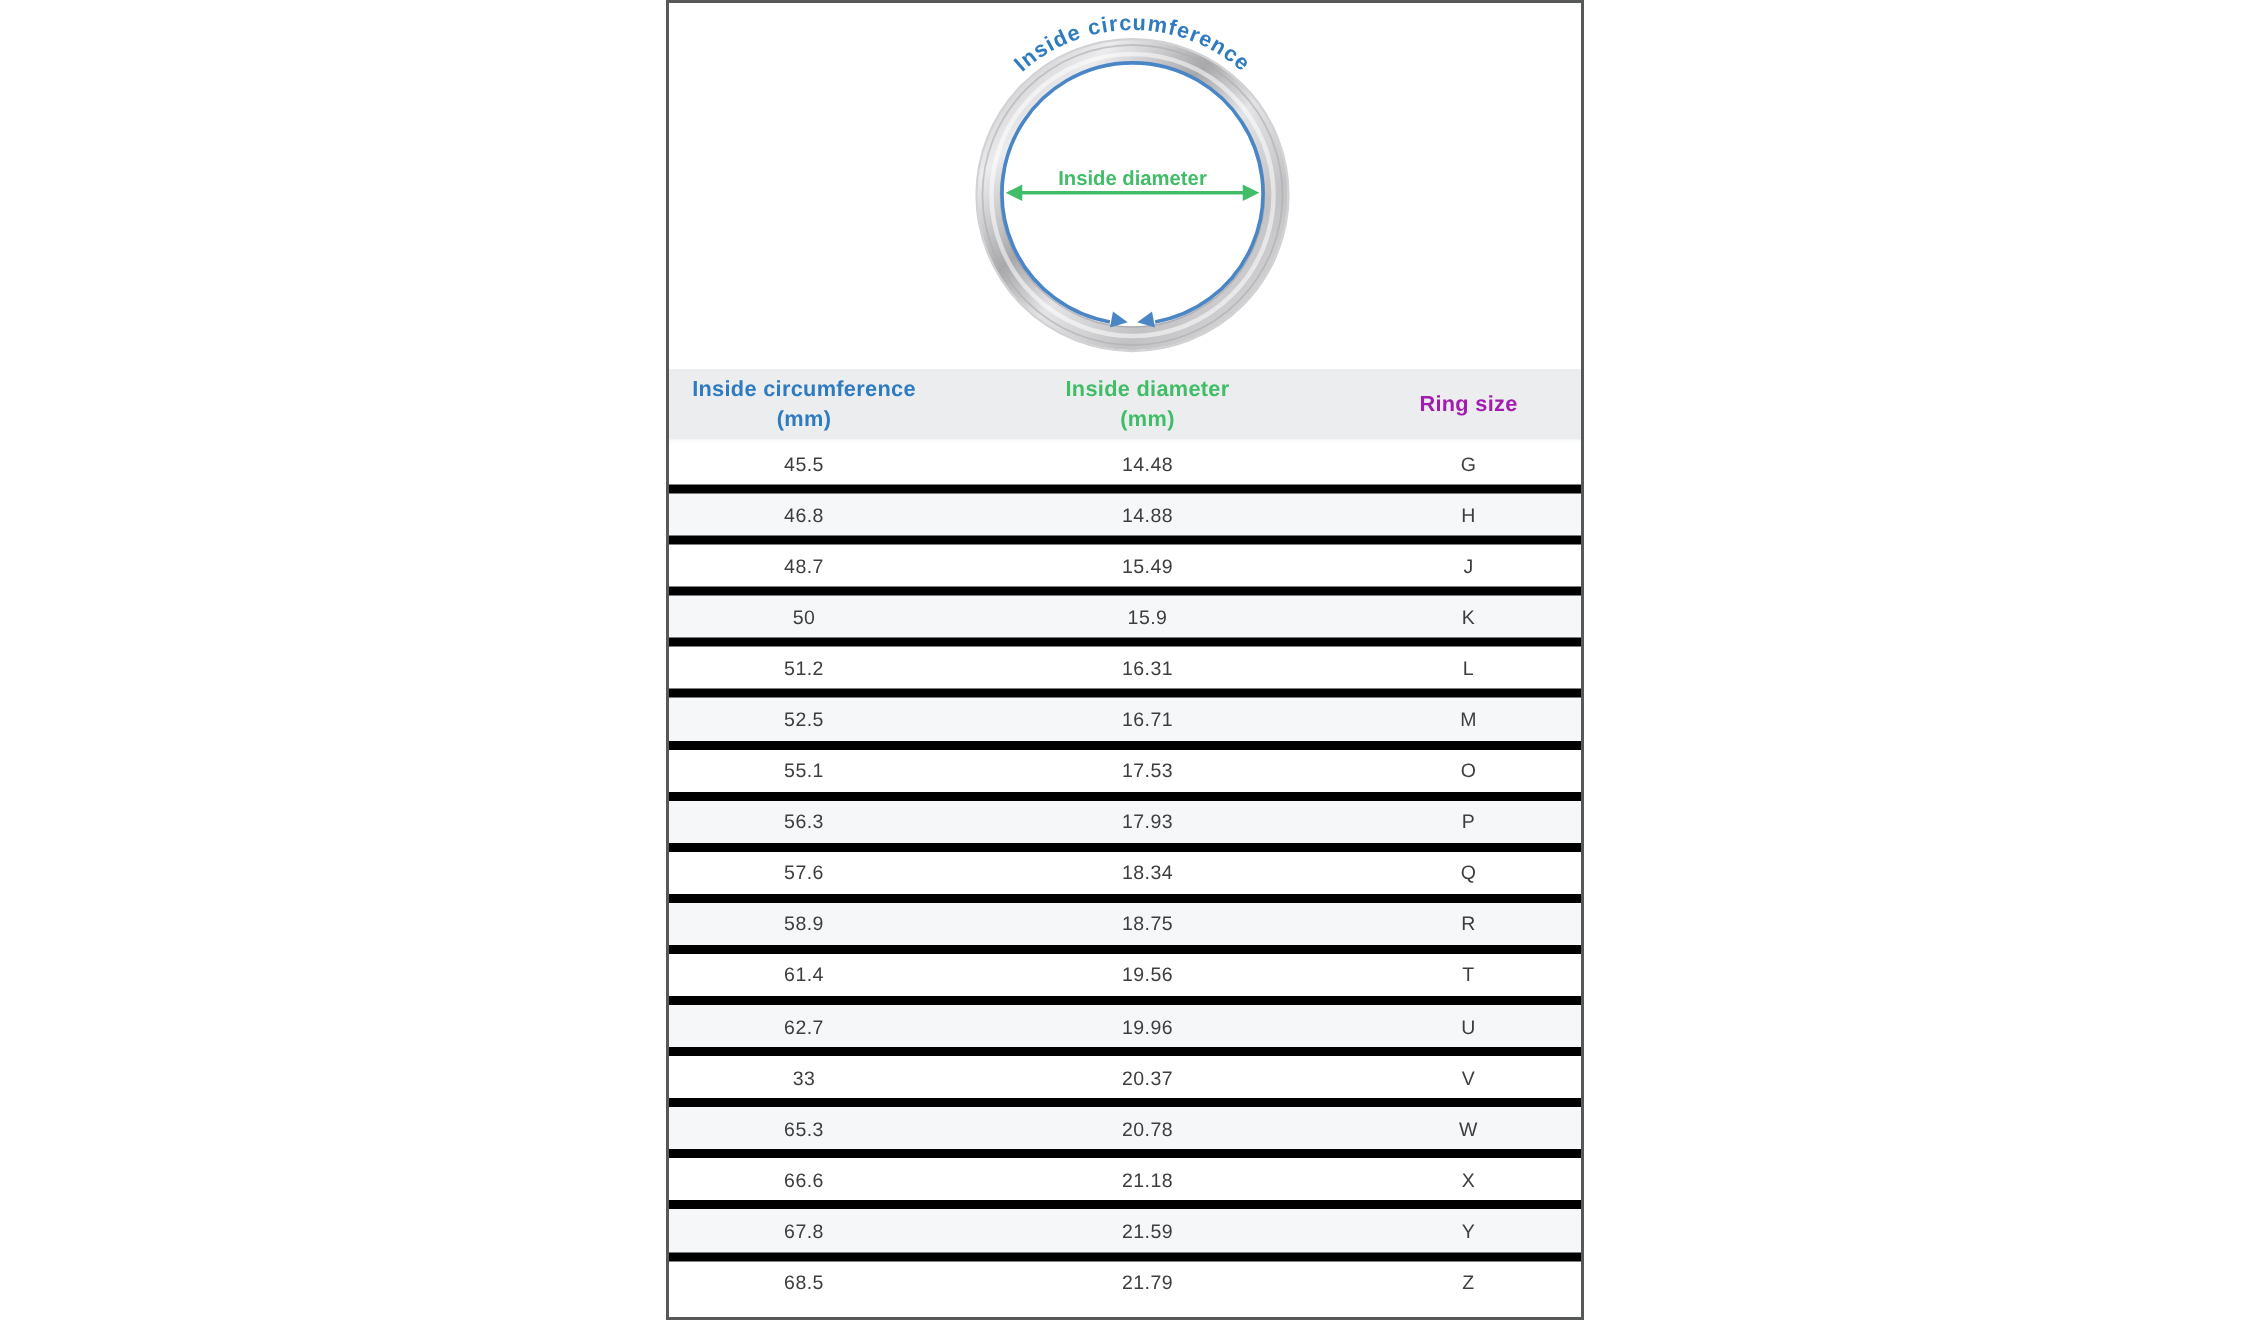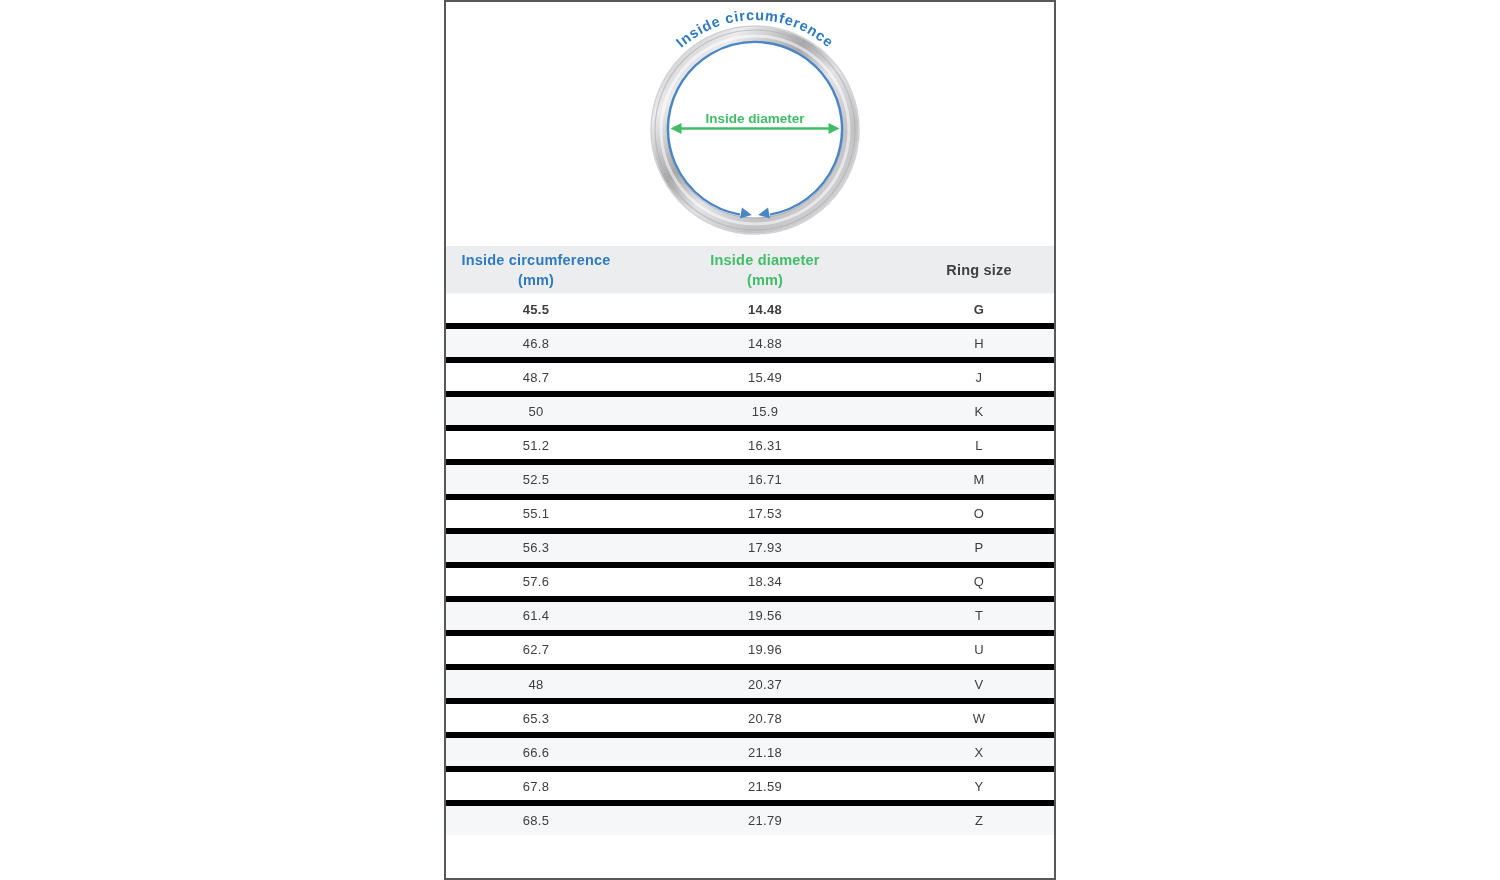--- a/index.html
+++ b/index.html
@@ -43,32 +43,32 @@
     font-size: 14.5px;
     font-weight: bold;
     text-align: center;
     vertical-align: middle;
     letter-spacing: 0.2px;
     border-bottom: 2px solid #fafbfc;
   }
   thead th .hline { display: block; line-height: 1.38; }
   th.col-circ { color: #2f7bc0; }
   th.col-diam { color: #41bd68; }
-  th.col-size { color: #404040; }
+  th.col-size { color: #a21caf; }
   tbody td {
     height: 28.1px;
     padding: 0;
     font-size: 13px;
     color: #3e3e40;
     text-align: center;
     vertical-align: middle;
     letter-spacing: 0.3px;
   }
   tbody tr { border-top: 6px solid #000000; background: #ffffff; }
-  tbody tr:first-child { border-top: none; font-weight: bold; }
+  tbody tr:first-child { border-top: none; }
   tbody tr:nth-child(even) { background: #f6f7f8; }
 </style>
 </head>
 <body>
 
 <div class="panel">
 
   <div class="figure">
     <svg width="608" height="244" viewBox="0 0 608 244">
       <defs>
@@ -171,31 +171,36 @@
           <td>56.3</td>
           <td>17.93</td>
           <td>P</td>
         </tr>
       <tr>
           <td>57.6</td>
           <td>18.34</td>
           <td>Q</td>
         </tr>
       <tr>
+          <td>58.9</td>
+          <td>18.75</td>
+          <td>R</td>
+        </tr>
+      <tr>
           <td>61.4</td>
           <td>19.56</td>
           <td>T</td>
         </tr>
       <tr>
           <td>62.7</td>
           <td>19.96</td>
           <td>U</td>
         </tr>
       <tr>
-          <td>48</td>
+          <td>33</td>
           <td>20.37</td>
           <td>V</td>
         </tr>
       <tr>
           <td>65.3</td>
           <td>20.78</td>
           <td>W</td>
         </tr>
       <tr>
           <td>66.6</td>

